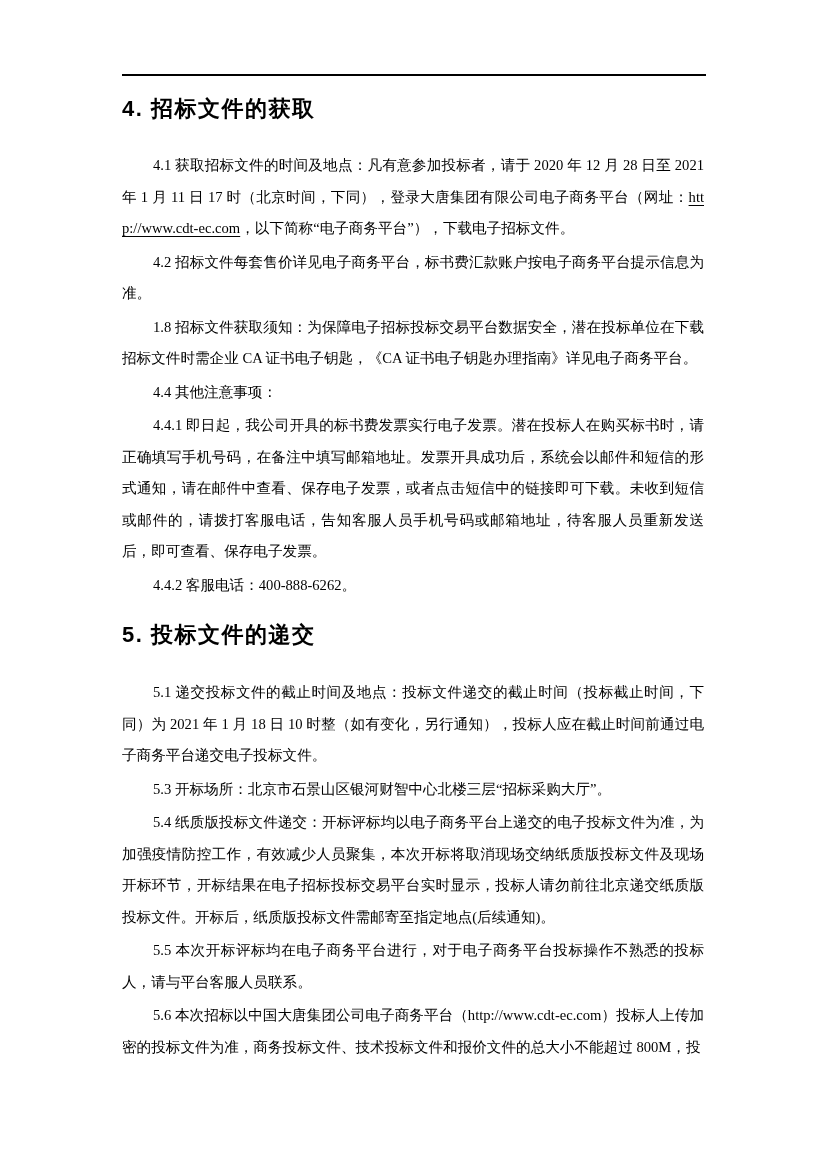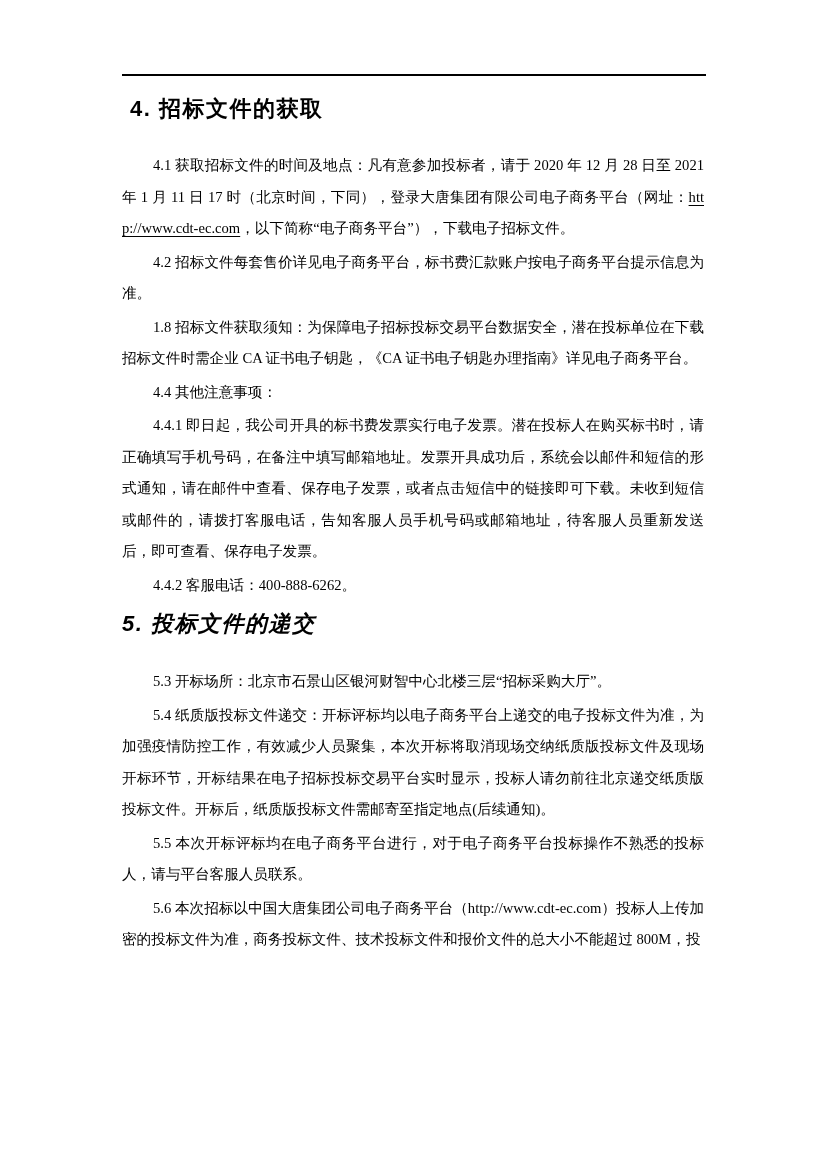--- a/index.html
+++ b/index.html
@@ -29,25 +29,24 @@
     left: 120px;
     top: 76px;
     width: 586px;
   }
   h2.sec {
     font-family: "Liberation Sans", "DejaVu Sans", sans-serif;
     font-weight: 700;
     font-size: 22px;
     line-height: 28px;
     letter-spacing: 1.5px;
-    margin: 19px 0 27px 10px;
+    margin: 19px 0 27px 2px;
   }
   h2.sec5 {
-    margin: 9px 0 28px 2px;
-    font-style: italic;
+    margin: 20px 0 28px 2px;
   }
   p.body {
     margin: 2px;
     font-size: 14.6px;
     line-height: 31.5px;
     text-align: justify;
     text-indent: 31px;
     word-wrap: break-word;
   }
   .u {
@@ -72,20 +71,21 @@
     <p class="body">1.8 招标文件获取须知：为保障电子招标投标交易平台数据安全，潜在投标单位在下载招标文件时需企业 CA 证书电子钥匙，《CA 证书电子钥匙办理指南》详见电子商务平台。</p>
 
     <p class="body">4.4 其他注意事项：</p>
 
     <p class="body">4.4.1 即日起，我公司开具的标书费发票实行电子发票。潜在投标人在购买标书时，请正确填写手机号码，在备注中填写邮箱地址。发票开具成功后，系统会以邮件和短信的形式通知，请在邮件中查看、保存电子发票，或者点击短信中的链接即可下载。未收到短信或邮件的，请拨打客服电话，告知客服人员手机号码或邮箱地址，待客服人员重新发送后，即可查看、保存电子发票。</p>
 
     <p class="body">4.4.2 客服电话：400-888-6262。</p>
 
     <h2 class="sec sec5">5. 投标文件的递交</h2>
 
+    <p class="body">5.1 递交投标文件的截止时间及地点：投标文件递交的截止时间（投标截止时间，下同）为 2021 年 1 月 18 日 10 时整（如有变化，另行通知），投标人应在截止时间前通过电子商务平台递交电子投标文件。</p>
 
 
     <p class="body">5.3 开标场所：北京市石景山区银河财智中心北楼三层“招标采购大厅”。</p>
 
     <p class="body">5.4 纸质版投标文件递交：开标评标均以电子商务平台上递交的电子投标文件为准，为加强疫情防控工作，有效减少人员聚集，本次开标将取消现场交纳纸质版投标文件及现场开标环节，开标结果在电子招标投标交易平台实时显示，投标人请勿前往北京递交纸质版投标文件。开标后，纸质版投标文件需邮寄至指定地点(后续通知)。</p>
 
     <p class="body">5.5 本次开标评标均在电子商务平台进行，对于电子商务平台投标操作不熟悉的投标人，请与平台客服人员联系。</p>
 
     <p class="body">5.6 本次招标以中国大唐集团公司电子商务平台（http://www.cdt-ec.com）投标人上传加密的投标文件为准，商务投标文件、技术投标文件和报价文件的总大小不能超过 800M，投</p>
 

